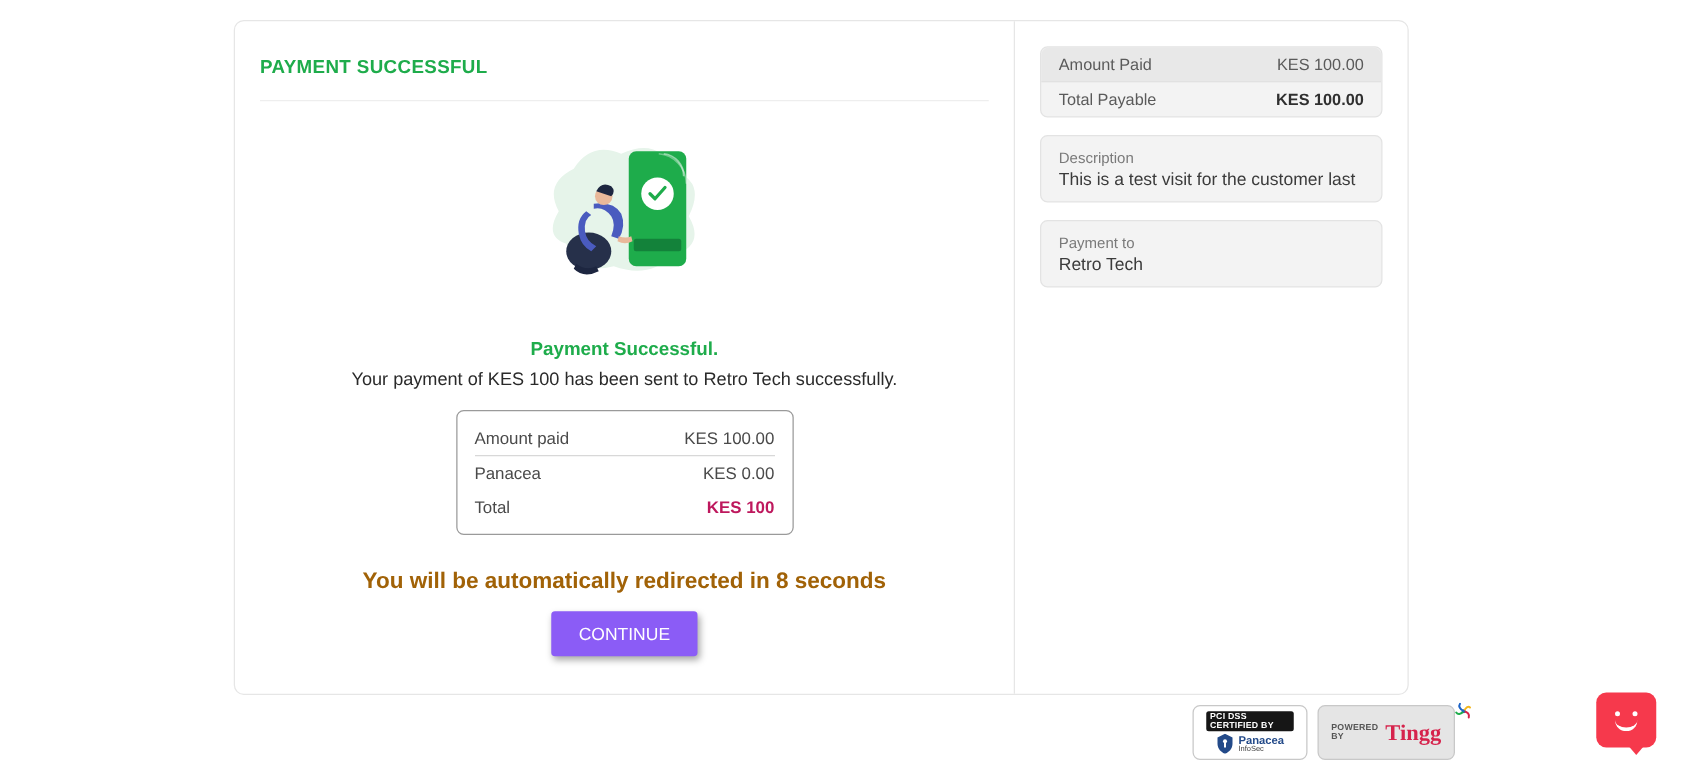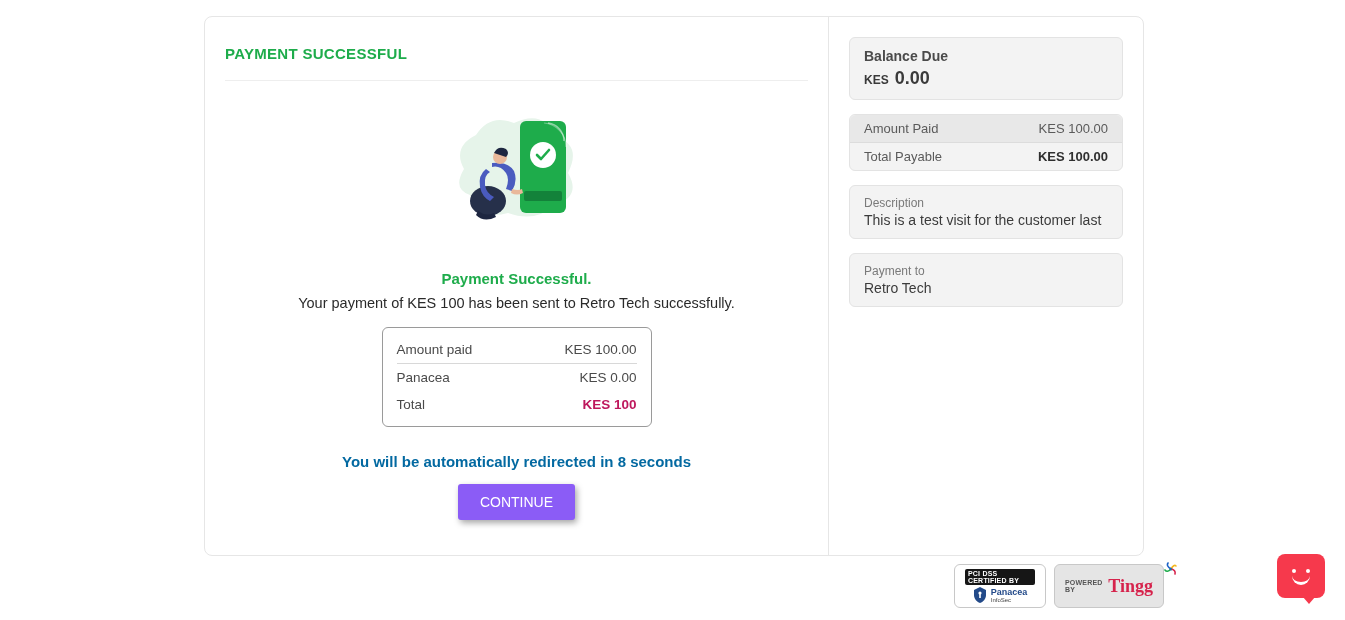--- a/index.html
+++ b/index.html
@@ -7,21 +7,21 @@
   font-family: "Segoe UI", Tahoma, Geneva, Verdana, sans-serif;
   background: #ffffff;
   width: 1345px;
   height: 620px;
   position: relative;
   overflow: hidden;
 }
 .card {
   position: absolute;
   top: 16px;
-  left: 204px;
+  left: 187px;
   width: 940px;
   height: 540px;
   border: 1px solid #e6e6e6;
   border-radius: 8px;
   display: flex;
 }
 .left-panel {
   width: 624px;
   border-right: 1px solid #e6e6e6;
   padding: 28px 20px 20px 20px;
@@ -66,23 +66,23 @@
 }
 .summary-row {
   display: flex;
   justify-content: space-between;
   padding: 6px 0;
 }
 .summary-row.first { border-bottom: 1px solid #d8d8d8; }
 .summary-row .val-green { color: #be185d; font-weight: 600; }
 .redirect-line {
   margin-top: 26px;
-  color: #0369a1;
+  color: #a16207;
   font-weight: 700;
-  font-size: 15px;
+  font-size: 18px;
 }
 .continue-btn {
   margin-top: 14px;
   background: #8b5cf6;
   color: #ffffff;
   border: none;
   font-size: 14px;
   font-weight: 500;
   padding: 10px 22px;
   border-radius: 3px;
@@ -234,27 +234,20 @@
         <span class="val-green">KES 100</span>
       </div>
     </div>
 
     <div class="redirect-line">You will be automatically redirected in 8 seconds</div>
 
     <button class="continue-btn">CONTINUE</button>
   </div>
 
   <div class="right-panel">
-    <div class="info-box">
-      <div class="balance-label">Balance Due</div>
-      <div class="balance-amount">
-        <span class="cur">KES</span>
-        <span class="amt">0.00</span>
-      </div>
-    </div>
 
     <div class="info-box rowbox" style="padding:0;">
       <div class="r top">
         <span>Amount Paid</span>
         <span>KES 100.00</span>
       </div>
       <div class="r">
         <span>Total Payable</span>
         <b>KES 100.00</b>
       </div>

